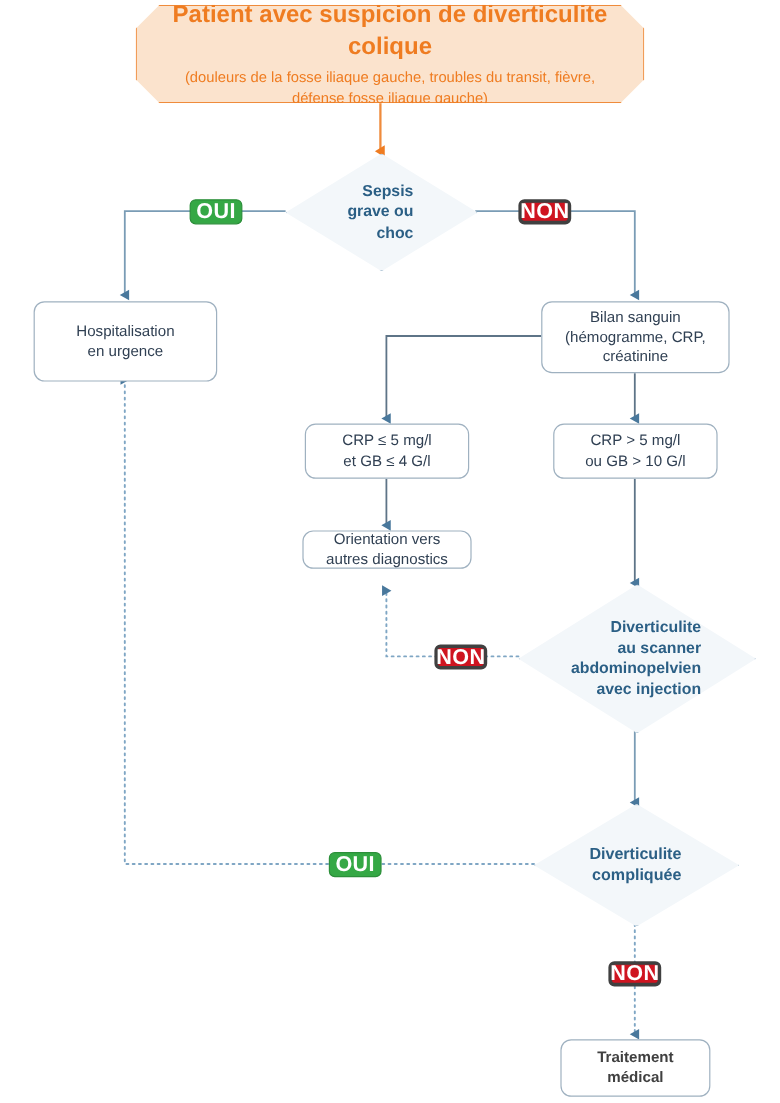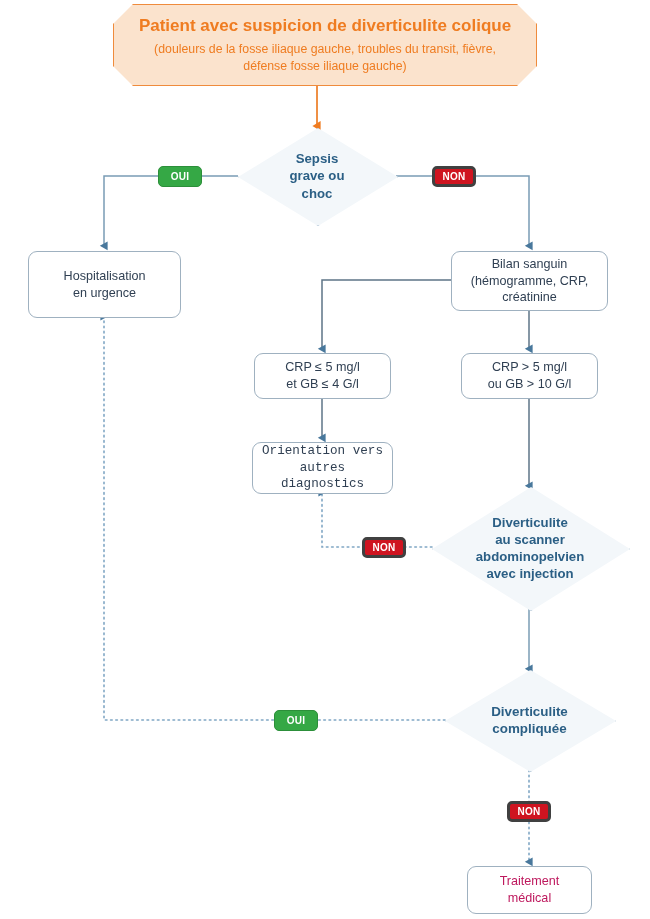--- a/index.html
+++ b/index.html
@@ -46,43 +46,43 @@
   .octagon {
     background: #fbe3cd;
     border: 1.6px solid #ef8b3c;
     color: #ef7c21;
     -webkit-clip-path: polygon(20px 0, calc(100% - 20px) 0, 100% 20px, 100% calc(100% - 20px), calc(100% - 20px) 100%, 20px 100%, 0 calc(100% - 20px), 0 20px);
     clip-path: polygon(20px 0, calc(100% - 20px) 0, 100% 20px, 100% calc(100% - 20px), calc(100% - 20px) 100%, 20px 100%, 0 calc(100% - 20px), 0 20px);
     flex-direction: column;
     padding: 6px 12px;
   }
   .octagon .title {
-    font-size: 17px;
+    font-size: 20px;
     font-weight: bold;
     line-height: 1.35;
     margin-bottom: 3px;
   }
   .octagon .sub {
     font-size: 12.3px;
     line-height: 1.42;
     white-space: pre-line;
   }
 
   
   .box {
     background: #ffffff;
     border: 1px solid #9fb1c0;
     border-radius: 9px;
     color: #2f3f52;
     font-size: 12.6px;
     padding: 4px 8px;
   }
   .box.bold {
-    font-weight: normal;
-    color: #be185d;
+    font-weight: bold;
+    color: #404040;
   }
 
   
   .diamond {
     background: transparent;
   }
   .diamond .shape {
     position: absolute;
     left: 0; top: 0;
     width: 100%;
@@ -92,32 +92,33 @@
     -webkit-clip-path: polygon(50% 0, 100% 50%, 50% 100%, 0 50%);
     clip-path: polygon(50% 0, 100% 50%, 50% 100%, 0 50%);
   }
   .diamond .txt {
     position: relative;
     z-index: 2;
     color: #2b5f85;
     font-weight: bold;
     font-size: 13.2px;
     line-height: 1.3;
+    text-align: right;
   }
   .diamond.small .txt { font-size: 13.4px; }
 
   
   .badge {
     position: absolute;
     box-sizing: border-box;
     display: flex;
     align-items: center;
     justify-content: center;
     color: #ffffff;
-    font-size: 10px;
+    font-size: 18px;
     font-weight: bold;
     letter-spacing: .3px;
     border-radius: 5px;
     height: 21px;
     z-index: 6;
   }
   .badge.oui {
     background: #35a845;
     border: 1px solid #2c8f3a;
   }
@@ -194,21 +195,21 @@
   <div class="node box" style="left:254px; top:353px; width:137px; height:46px;">
     <span class="txt">CRP ≤ 5 mg/l
 et GB ≤ 4 G/l</span>
   </div>
 
   <div class="node box" style="left:461px; top:353px; width:137px; height:46px;">
     <span class="txt">CRP &gt; 5 mg/l
 ou GB &gt; 10 G/l</span>
   </div>
 
-  <div class="node box" style="left:252px; top:442px; width:141px; height:52px;font-family:Liberation Mono, monospace;">
+  <div class="node box" style="left:252px; top:442px; width:141px; height:32px;">
     <span class="txt">Orientation vers
 autres diagnostics</span>
   </div>
 
   <div class="node diamond" style="left:432px; top:487px; width:196px; height:122px;">
     <span class="shape"></span>
     <span class="txt">Diverticulite
 au scanner
 abdominopelvien
 avec injection</span>

